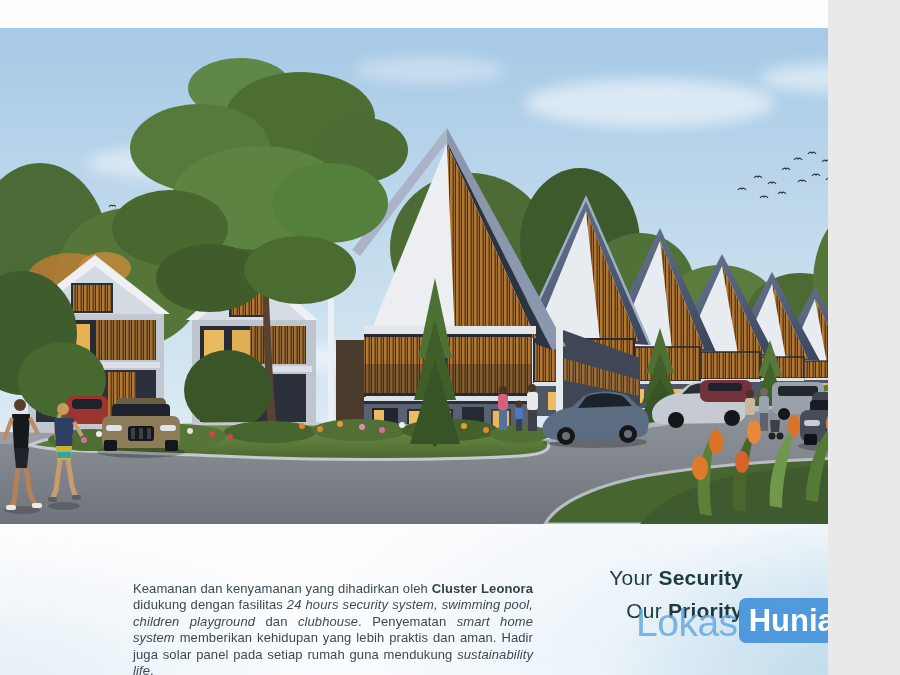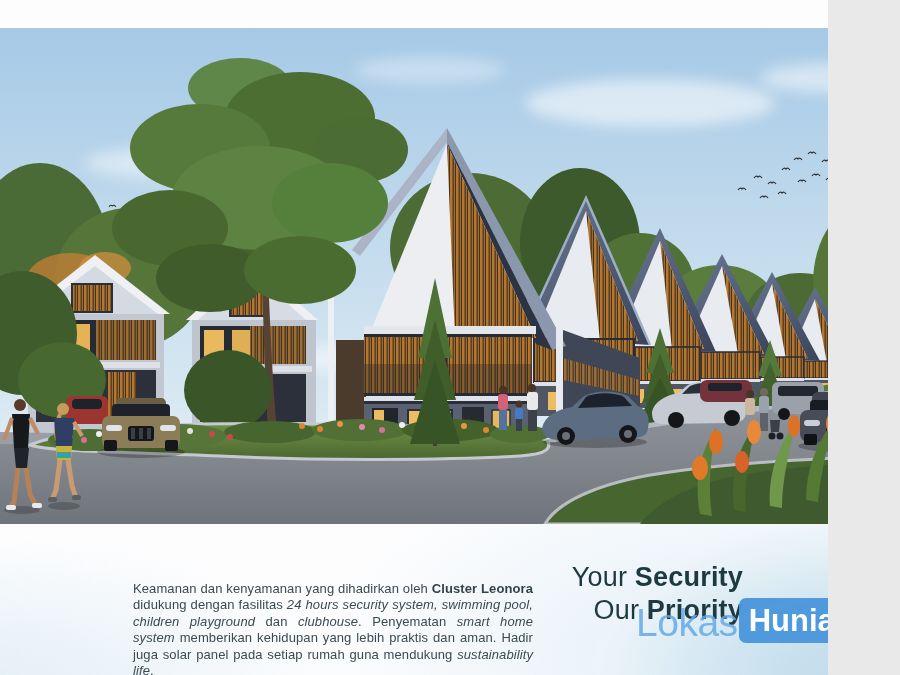--- a/index.html
+++ b/index.html
@@ -10,21 +10,21 @@
     background:
       radial-gradient(420px 240px at 100% 105%, rgba(168,206,227,.75), rgba(168,206,227,0) 72%),
       radial-gradient(620px 300px at 86% 92%, rgba(203,227,240,.55), rgba(203,227,240,0) 75%),
       radial-gradient(520px 220px at -2% 108%, rgba(188,218,233,.40), rgba(188,218,233,0) 70%);}
   .para{position:absolute;left:133px;top:568px;width:400px;
         font-size:13px;line-height:16.4px;letter-spacing:.1px;color:#3b4a52;
         text-align:justify;}
   .para b{font-weight:bold;color:#33424a;}
   .para i{font-style:italic;}
   .headline{position:absolute;top:561px;right:85px;text-align:right;
-        font-size:27px;line-height:33px;color:#1d3a40;font-weight:400;letter-spacing:.2px;}
+        font-size:21px;line-height:33px;color:#1d3a40;font-weight:400;letter-spacing:.2px;}
   .headline b{font-weight:bold;}
   .watermark{position:absolute;left:636px;top:598px;display:flex;align-items:flex-start;opacity:.96;}
   .wm1{font-size:39px;line-height:46px;letter-spacing:-.5px;color:rgba(99,169,228,.88);
        font-family:"Liberation Sans",sans-serif;margin-top:2px;}
   .wm2{font-family:Liberation Sans, sans-serif;font-weight:bold;font-size:31px;line-height:45px;
        color:#ffffff;background:#4a96dc;padding:0 10px;border-radius:7px;margin-left:-7px;}
 </style>
 </head>
 <body>
 

